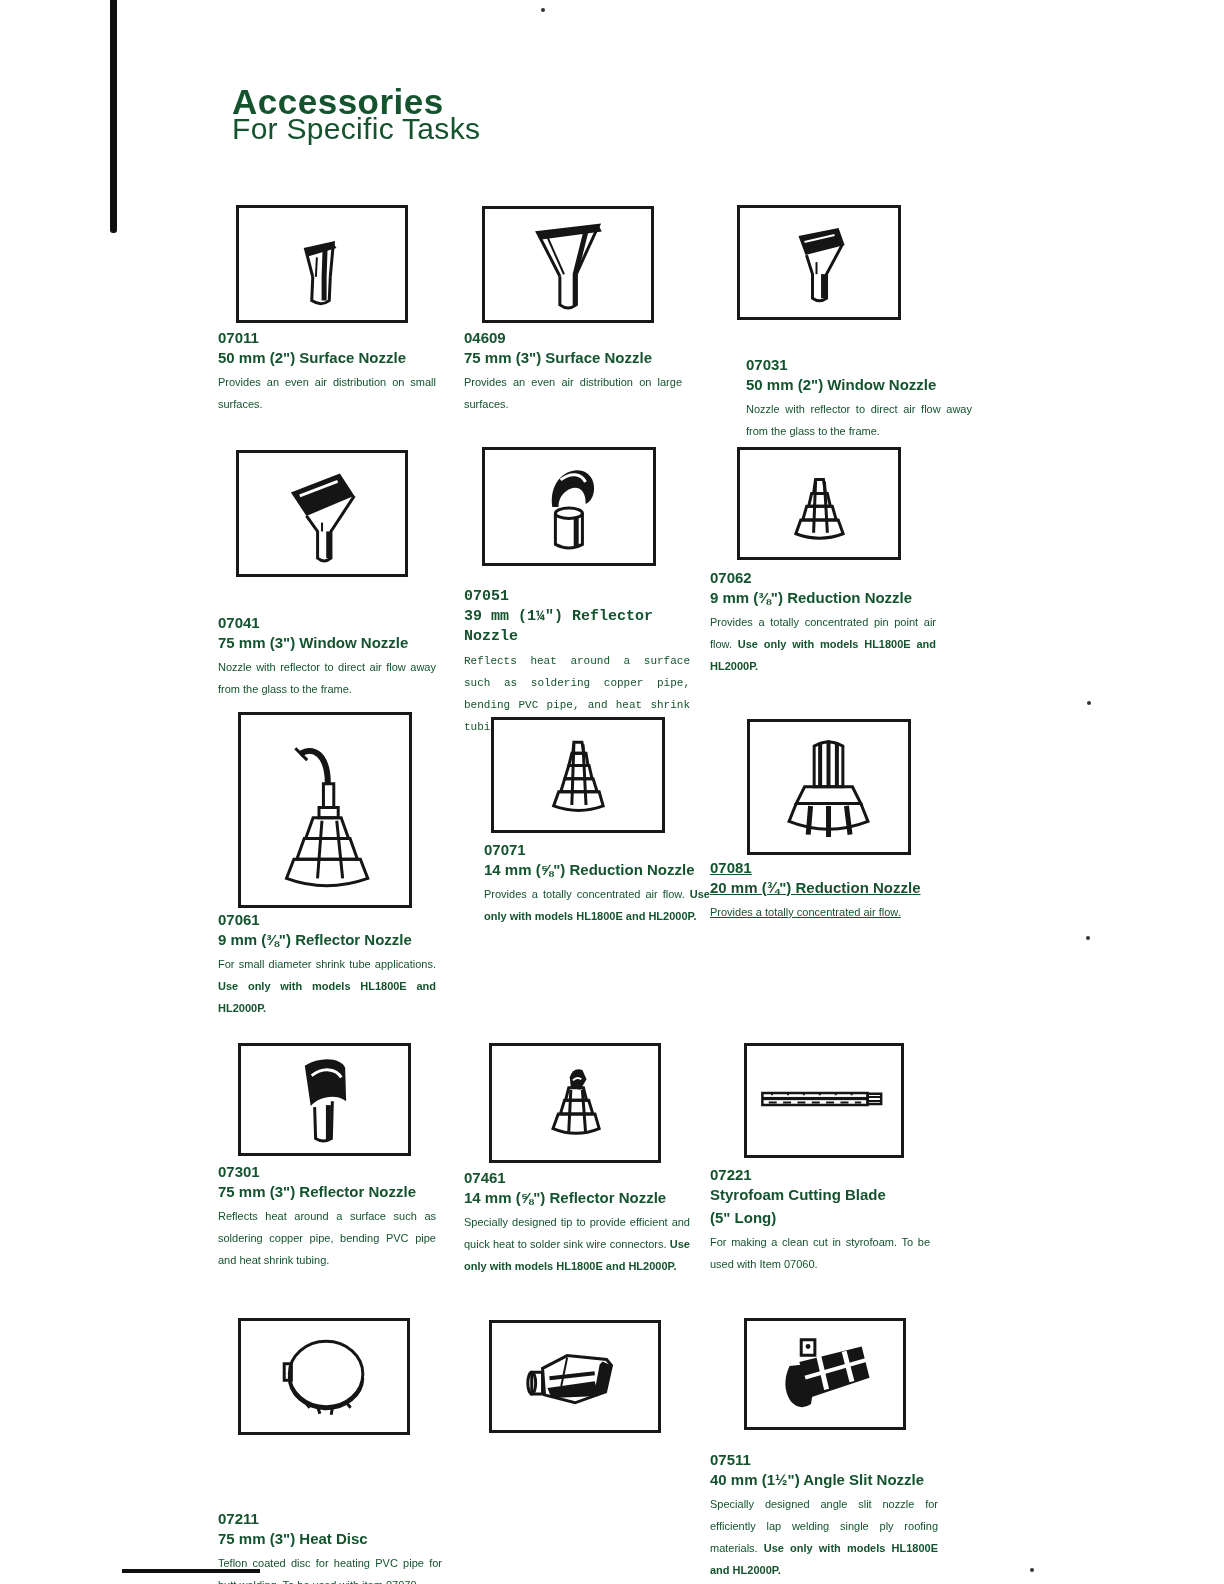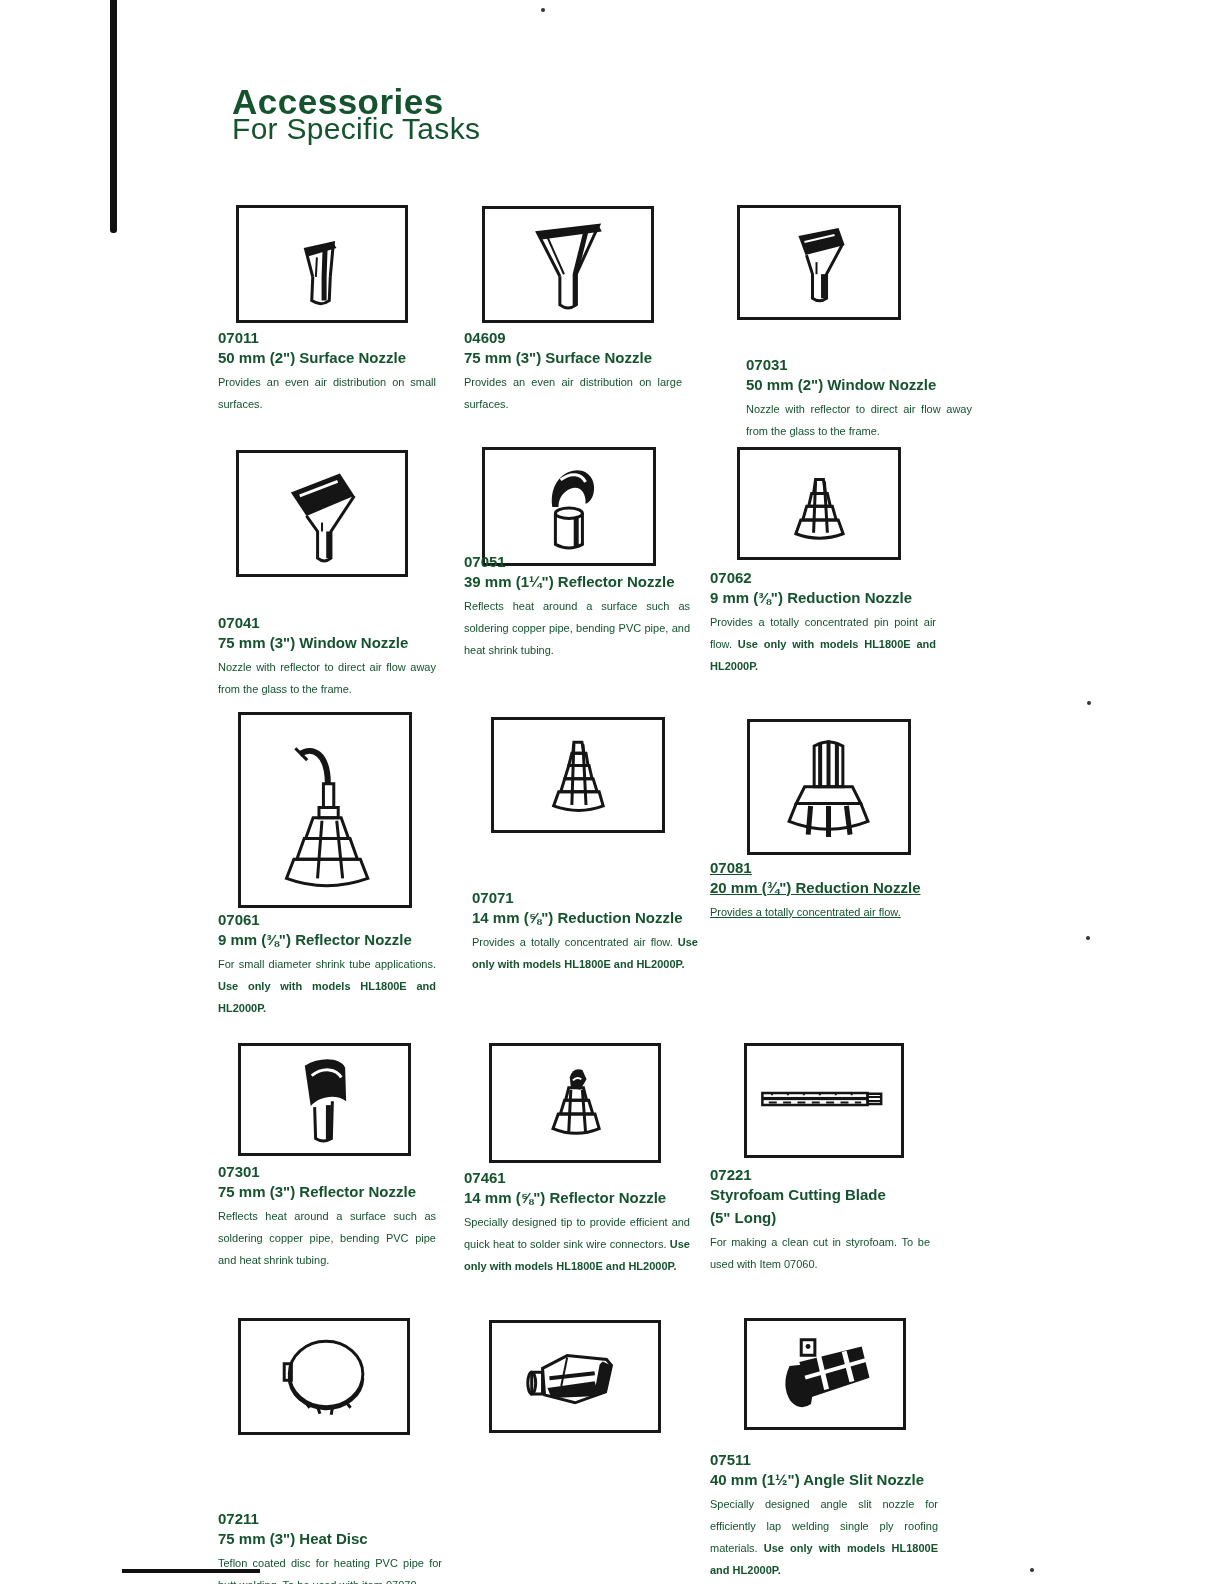--- a/index.html
+++ b/index.html
@@ -115,21 +115,21 @@
 
   <div class="imgbox" style="left:482px;top:447px;width:174px;height:119px;">
     <svg viewBox="0 0 100 100" preserveAspectRatio="xMidYMid meet" fill="none" stroke="#151515" stroke-width="3">
       <path d="M34 50 C30 22 54 8 68 18 C78 26 75 44 66 47 C67 33 57 27 47 35 C42 39 40 44 40 50 Z" fill="#151515" stroke="none"></path>
       <path d="M42 24 C52 16 62 18 66 26" stroke="#ffffff" stroke-width="3"></path>
       <ellipse cx="50" cy="56" rx="13" ry="5"></ellipse>
       <path d="M37 56 L37 86 Q50 93 63 86 L63 56"></path>
       <path d="M57 60 L57 88" stroke-width="5"></path>
     </svg>
   </div>
-  <div class="txt" style="left:464px;top:552px;width:226px;">
+  <div class="txt" style="left:464px;top:587px;width:226px;font-family:Liberation Mono, monospace;">
     <div class="pid">07051</div>
     <div class="pname">39 mm (1¼") Reflector Nozzle</div>
     <p class="pdesc"><span>Reflects heat around a surface such as soldering copper pipe, bending PVC pipe, and heat shrink tubing.</span></p>
   </div>
 
   <div class="imgbox" style="left:737px;top:447px;width:164px;height:113px;">
     <svg viewBox="0 0 100 100" preserveAspectRatio="xMidYMid meet" fill="none" stroke="#151515" stroke-width="3">
       <path d="M47 26 h8 l2 14 h-12 z"></path>
       <path d="M43 40 h16 l3 13 h-22 z"></path>
       <path d="M38 53 h26 l4 14 h-34 z"></path>
@@ -164,21 +164,21 @@
   <div class="imgbox" style="left:491px;top:717px;width:174px;height:116px;">
     <svg viewBox="0 0 100 100" preserveAspectRatio="xMidYMid meet" fill="none" stroke="#151515" stroke-width="3">
       <path d="M46 18 h8 l2 11 h-11 z"></path>
       <path d="M44 29 h14 l2 12 h-19 z"></path>
       <path d="M41 41 h20 l3 13 h-27 z"></path>
       <path d="M37 54 h28 l4 13 h-36 z"></path>
       <path d="M31 67 h40 l4 14 q-24 9 -49 0 z"></path>
       <path d="M46 20 L44 80 M55 20 L58 80" stroke-width="3"></path>
     </svg>
   </div>
-  <div class="txt" style="left:472px;top:840px;width:226px;margin-top:48px;">
+  <div class="txt" style="left:484px;top:840px;width:226px;">
     <div class="pid">07071</div>
     <div class="pname">14 mm (⅝") Reduction Nozzle</div>
     <p class="pdesc"><span>Provides a totally concentrated air flow. </span><b>Use only with models HL1800E and HL2000P.</b></p>
   </div>
 
   <div class="imgbox" style="left:747px;top:719px;width:164px;height:136px;">
     <svg viewBox="0 0 100 100" preserveAspectRatio="xMidYMid meet" fill="none" stroke="#151515" stroke-width="3">
       <path d="M38 16 q12 -7 24 0 l0 34 h-24 z"></path>
       <path d="M43 13 V50 M50 11 V50 M57 13 V50" stroke-width="4"></path>
       <polygon points="30,50 70,50 77,64 23,64"></polygon>

